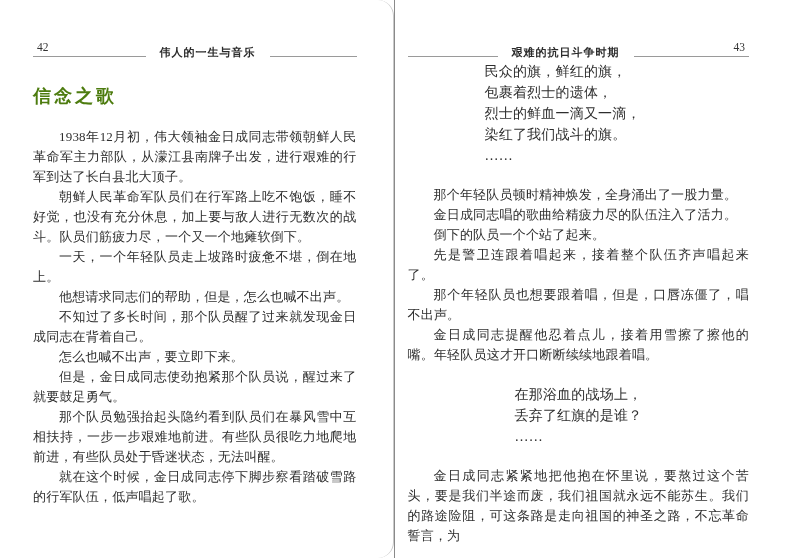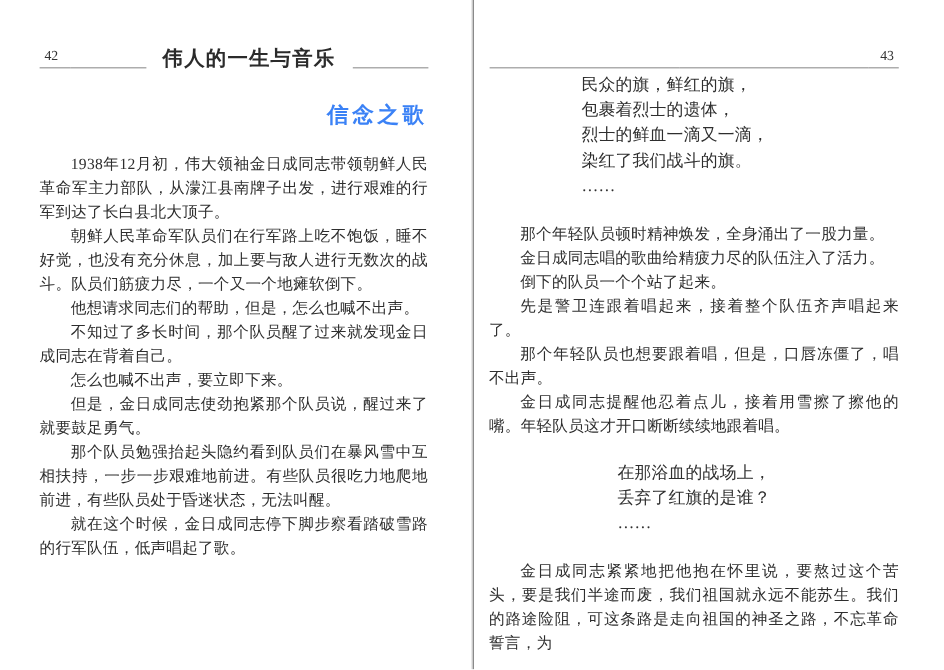--- a/index.html
+++ b/index.html
@@ -1,39 +1,39 @@
 <!DOCTYPE html>
 <html><head>
 <meta charset="utf-8">
 <style>
   html,body{margin:0;padding:0;background:#ffffff;}
   .spread{
     width:787px;height:558px;display:flex;background:#ffffff;overflow:hidden;
     font-family:"Liberation Serif", serif;color:#2e2e2e;
   }
   .page{box-sizing:border-box;width:50%;height:558px;background:#ffffff;overflow:hidden;}
-  .page.left{border-right:1px solid #c9c9c9;padding:38px 36px 0 33px;}
+  .page.left{border-right:1px solid #c9c9c9;padding:38px 36px 0 33px;border-radius:16px;}
   .page.right{border-left:1px solid #8a8a8a;padding:38px 38px 0 13px;}
 
   .page-header{display:flex;align-items:flex-end;height:19px;}
   .page-number{
     font-family:"Liberation Serif", serif;font-size:11.5px;color:#333;
     border-bottom:1px solid #9a9a9a;line-height:14px;
   }
   .page-number.pn-left{padding:0 10px 2px 4px;}
   .page-number.pn-right{padding:0 4px 2px 10px;text-align:right;}
   .rule{flex:1;height:1px;background:#9a9a9a;margin-bottom:0;}
   .running-head{
-    font-family:"Liberation Sans", sans-serif;font-weight:bold;font-size:17px;
+    font-family:"Liberation Sans", sans-serif;font-weight:bold;font-size:11px;
     color:#2b2b2b;padding:0 14px;transform:translateY(3px);letter-spacing:1px;white-space:nowrap;
   }
 
   .chapter-title{
     font-family:"Liberation Sans", sans-serif;font-weight:bold;font-size:18px;
-    color:#3b82f6;text-align:right;letter-spacing:3px;margin:27px 0 19px 0;
+    color:#4d7c0f;text-align:left;letter-spacing:3px;margin:27px 0 19px 0;
   }
 
   .body-text p{
     margin:0;font-size:13px;line-height:20px;text-align:justify;
     text-indent:2em;letter-spacing:0.2px;
   }
   .poem{list-style:none;margin:0;padding:0;}
   .poem li{font-size:14px;line-height:21px;letter-spacing:0.2px;}
   .poem.first{margin:4px 0 19px 77px;}
   .poem.second{margin:19px 0 19px 107px;}
@@ -50,32 +50,34 @@
       <span class="rule"></span>
       <span class="running-head">伟人的一生与音乐</span>
       <span class="rule"></span>
     </div>
 
     <div class="chapter-title">信念之歌</div>
 
     <div class="body-text left-body">
       <p>1938年12月初，伟大领袖金日成同志带领朝鲜人民革命军主力部队，从濛江县南牌子出发，进行艰难的行军到达了长白县北大顶子。</p>
       <p>朝鲜人民革命军队员们在行军路上吃不饱饭，睡不好觉，也没有充分休息，加上要与敌人进行无数次的战斗。队员们筋疲力尽，一个又一个地瘫软倒下。</p>
+      <p>一天，一个年轻队员走上坡路时疲惫不堪，倒在地上。</p>
       <p>他想请求同志们的帮助，但是，怎么也喊不出声。</p>
       <p>不知过了多长时间，那个队员醒了过来就发现金日成同志在背着自己。</p>
       <p>怎么也喊不出声，要立即下来。</p>
       <p>但是，金日成同志使劲抱紧那个队员说，醒过来了就要鼓足勇气。</p>
       <p>那个队员勉强抬起头隐约看到队员们在暴风雪中互相扶持，一步一步艰难地前进。有些队员很吃力地爬地前进，有些队员处于昏迷状态，无法叫醒。</p>
       <p>就在这个时候，金日成同志停下脚步察看踏破雪路的行军队伍，低声唱起了歌。</p>
     </div>
   </div>
 
   <div class="page right">
     <div class="page-header">
       <span class="rule"></span>
+      <span class="running-head">艰难的抗日斗争时期</span>
       <span class="rule"></span>
       <span class="page-number pn-right">43</span>
     </div>
 
     <ul class="poem first">
       <li>民众的旗，鲜红的旗，</li>
       <li>包裹着烈士的遗体，</li>
       <li>烈士的鲜血一滴又一滴，</li>
       <li>染红了我们战斗的旗。</li>
       <li>……</li>

